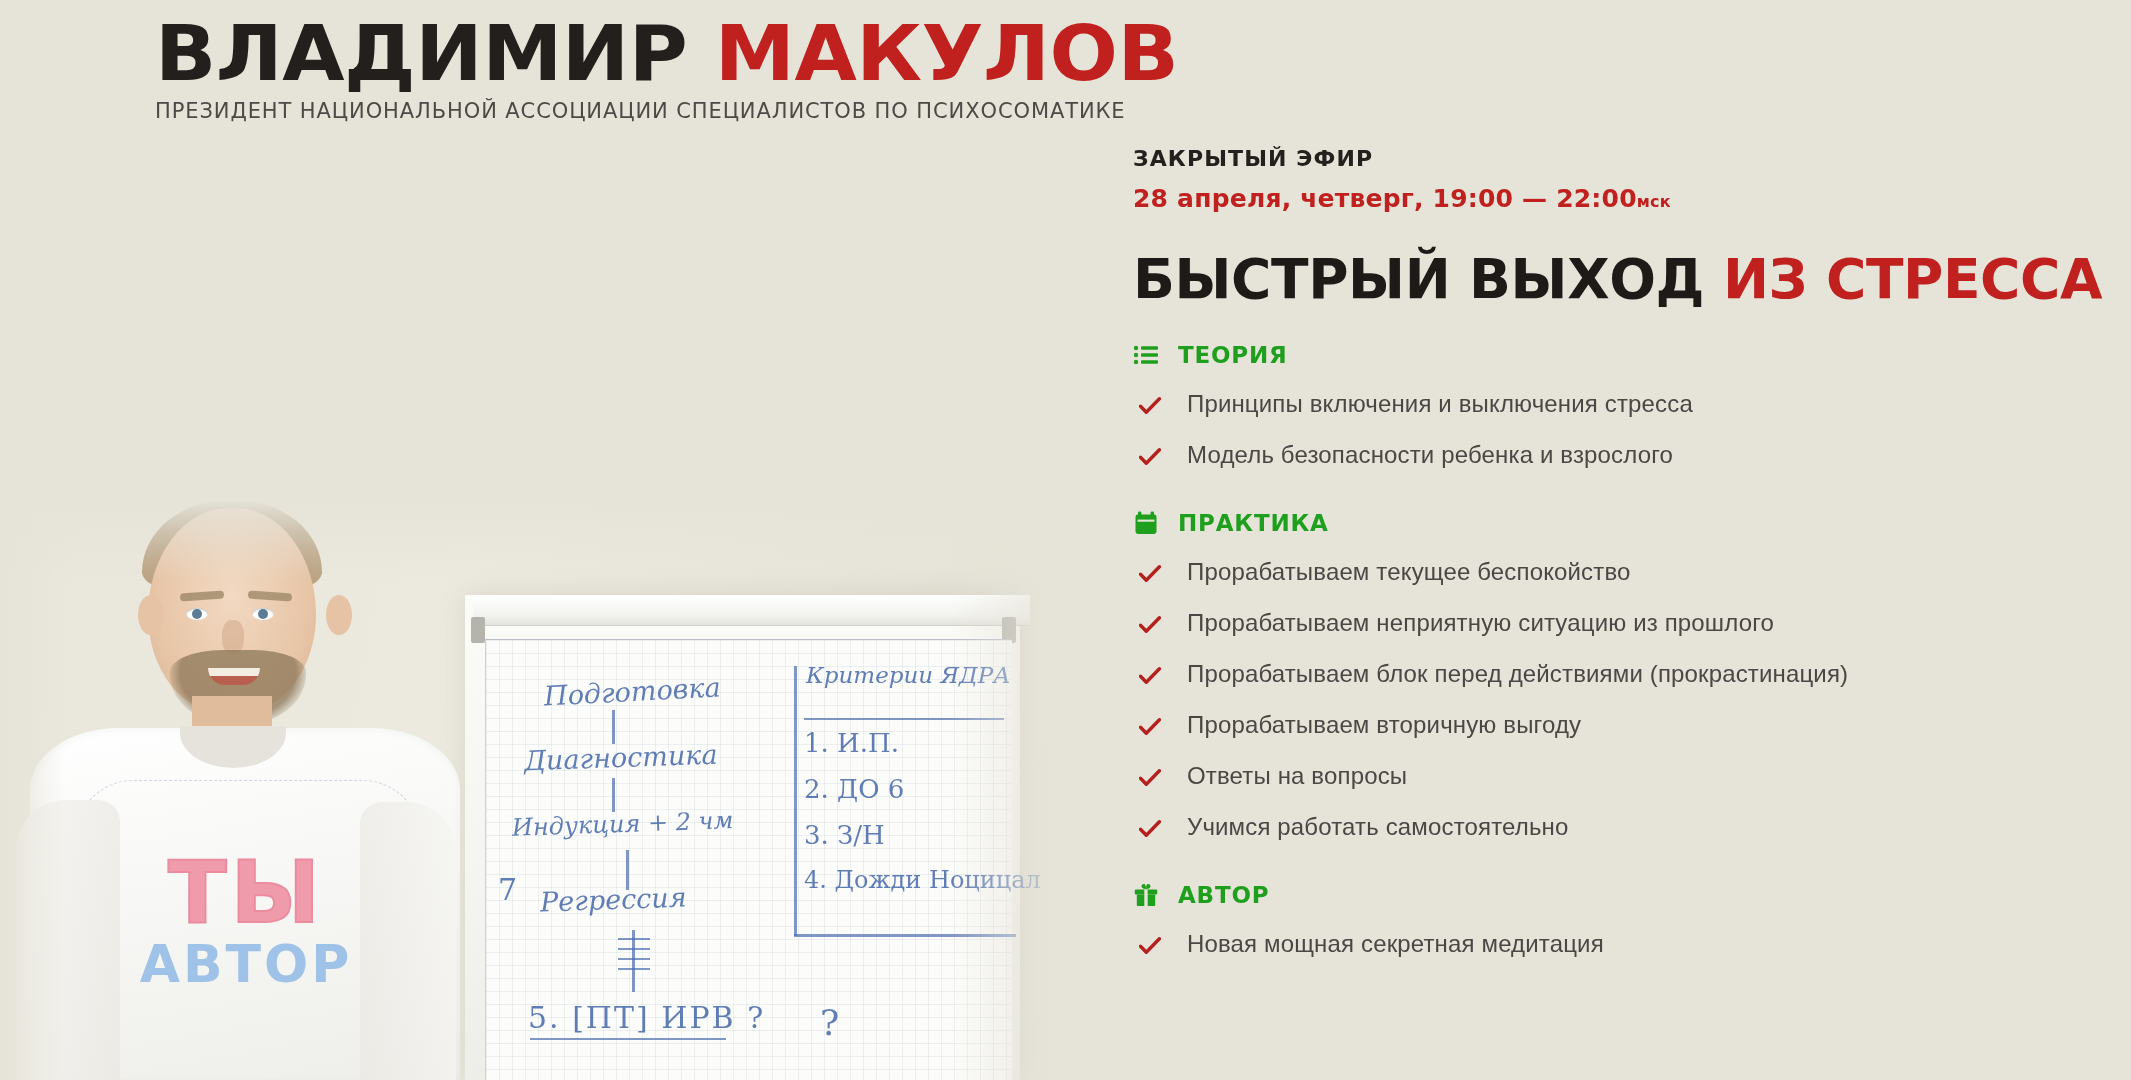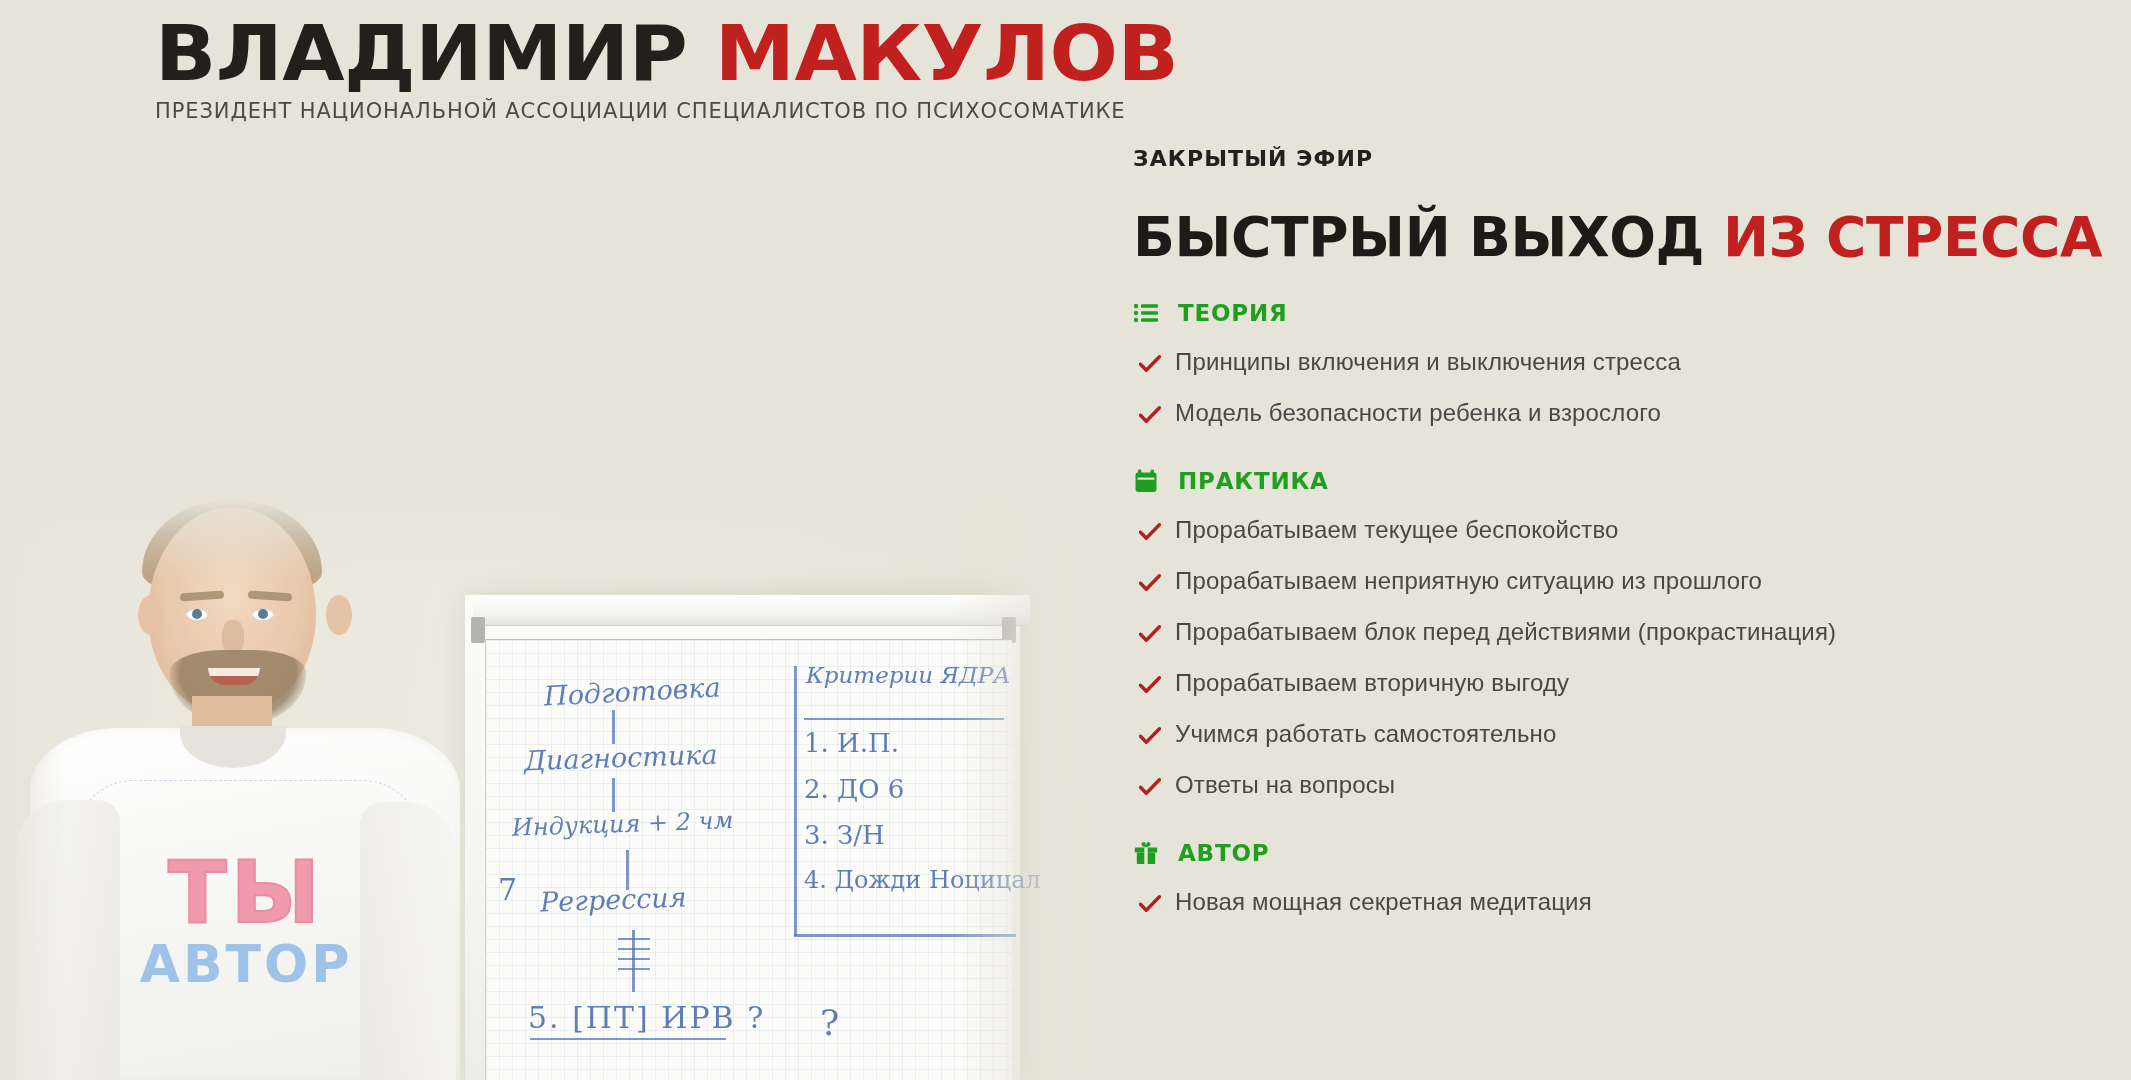--- a/index.html
+++ b/index.html
@@ -251,21 +251,21 @@
     font-weight: 700;
     letter-spacing: .8px;
     font-family: "DejaVu Sans", sans-serif;
   }
   .sec-icon { width: 26px; height: 26px; display:block; flex: 0 0 26px; }
 
   .items { margin-top: 10px; }
   .item {
     display: flex;
     align-items: baseline;
-    gap: 14px;
+    gap: 26px;
     padding: 12px 0 11px 6px;
   }
   .check {
     flex: 0 0 22px;
     width: 22px; height: 18px;
     position: relative;
     top: 3px;
   }
   .item-text {
     font-size: 24px;
@@ -351,20 +351,21 @@
       </div>
     </div>
 
     <div class="photo-fade"></div>
   </div>
 
   <div class="col">
 
     <div class="kicker">ЗАКРЫТЫЙ ЭФИР</div>
 
+    <div class="date"><span>28 апреля, четверг, 19:00 — 22:00</span><span class="tz">мск</span></div>
 
     <div class="headline"><span class="hl-dark">БЫСТРЫЙ ВЫХОД</span> <span class="hl-red">ИЗ СТРЕССА</span></div>
 
     <div class="section first">
       <div class="sec-head">
         <svg class="sec-icon" viewBox="0 0 26 26">
           <circle cx="3" cy="6" r="2.2" fill="#1ea01e"></circle>
           <circle cx="3" cy="13" r="2.2" fill="#1ea01e"></circle>
           <circle cx="3" cy="20" r="2.2" fill="#1ea01e"></circle>
           <rect x="8" y="4.3" width="17" height="3.4" rx="1" fill="#1ea01e"></rect>
@@ -421,27 +422,27 @@
         <div class="item">
           <svg class="check" viewBox="0 0 22 18">
               <path d="M1.5 9.2 L7.3 15.2 L20.4 1.8" stroke="#b3201d" stroke-width="3.4" fill="none" stroke-linecap="round" stroke-linejoin="round"></path>
             </svg>
           <span class="item-text">Прорабатываем вторичную выгоду</span>
         </div>
         <div class="item">
           <svg class="check" viewBox="0 0 22 18">
               <path d="M1.5 9.2 L7.3 15.2 L20.4 1.8" stroke="#b3201d" stroke-width="3.4" fill="none" stroke-linecap="round" stroke-linejoin="round"></path>
             </svg>
+          <span class="item-text">Ответы на вопросы</span>
+        </div>
+        <div class="item">
+          <svg class="check" viewBox="0 0 22 18">
+              <path d="M1.5 9.2 L7.3 15.2 L20.4 1.8" stroke="#b3201d" stroke-width="3.4" fill="none" stroke-linecap="round" stroke-linejoin="round"></path>
+            </svg>
           <span class="item-text">Учимся работать самостоятельно</span>
-        </div>
-        <div class="item">
-          <svg class="check" viewBox="0 0 22 18">
-              <path d="M1.5 9.2 L7.3 15.2 L20.4 1.8" stroke="#b3201d" stroke-width="3.4" fill="none" stroke-linecap="round" stroke-linejoin="round"></path>
-            </svg>
-          <span class="item-text">Ответы на вопросы</span>
         </div>
       </div>
     </div>
 
     <div class="section">
       <div class="sec-head">
         <svg class="sec-icon" viewBox="0 0 26 26">
           <path d="M13 7 C10 7 8.5 5.6 8.5 4.2 C8.5 2.9 9.6 2 11 2 C12.4 2 13 4 13 7 Z" fill="#1ea01e"></path>
           <path d="M13 7 C16 7 17.5 5.6 17.5 4.2 C17.5 2.9 16.4 2 15 2 C13.6 2 13 4 13 7 Z" fill="#1ea01e"></path>
           <rect x="1.8" y="7.4" width="22.4" height="5" rx="1" fill="#1ea01e"></rect>

